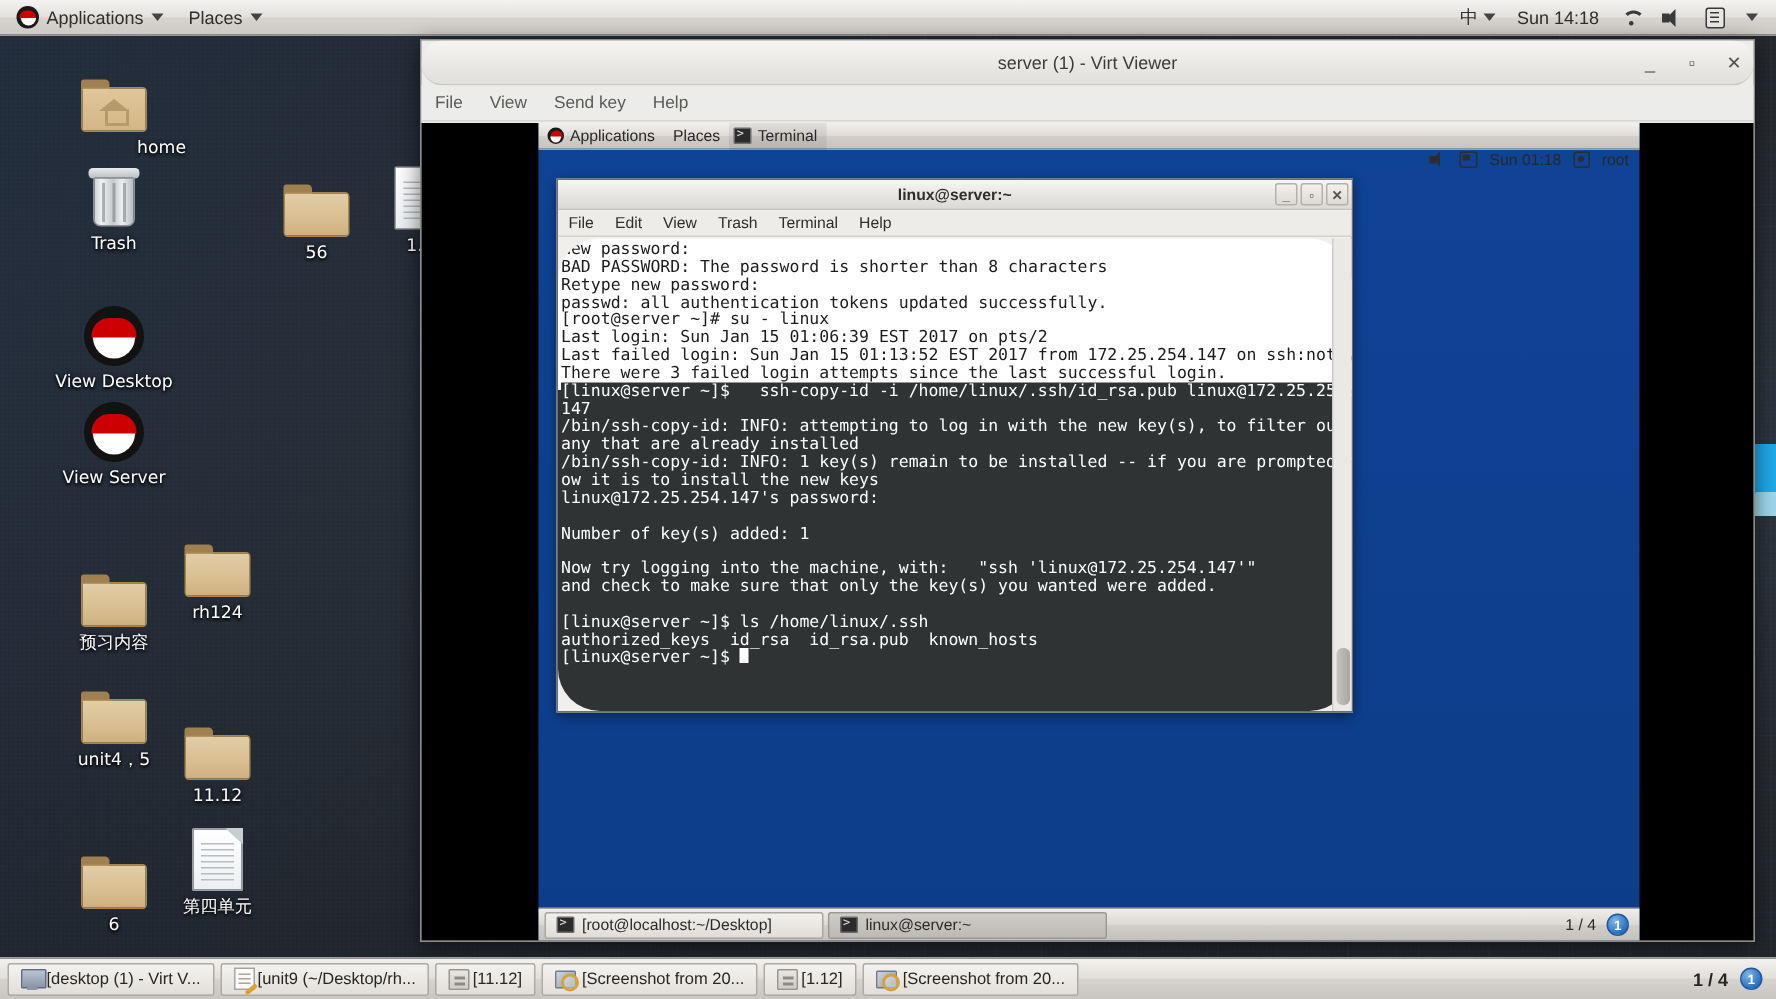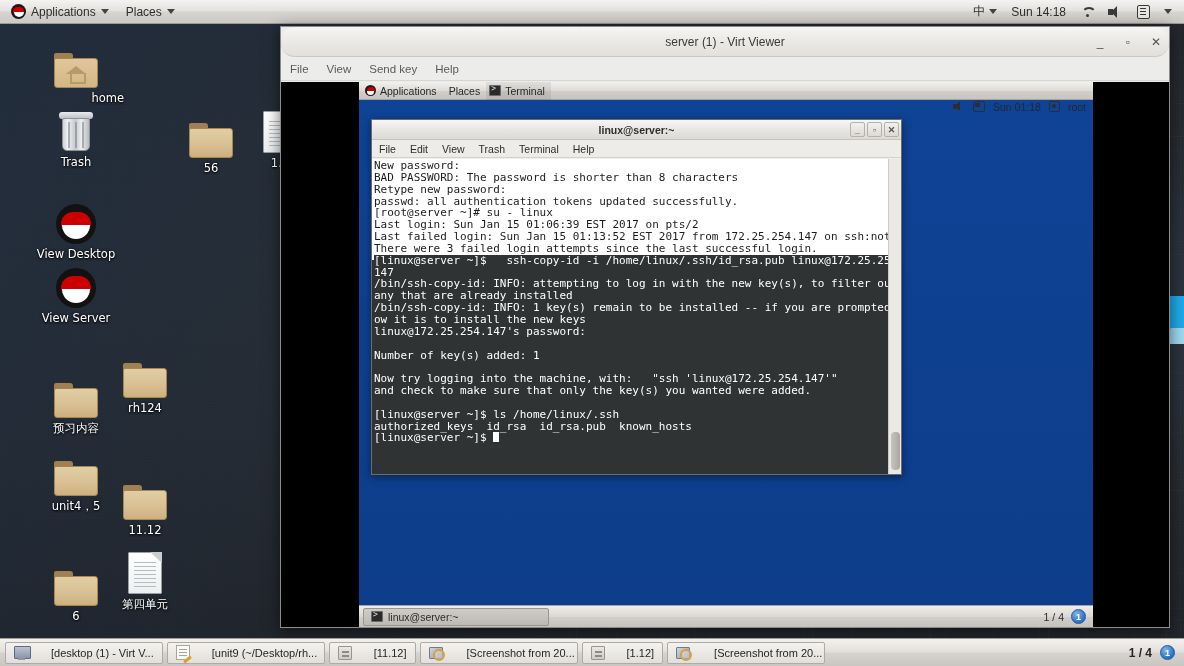--- a/index.html
+++ b/index.html
@@ -193,20 +193,21 @@
     background:#eeece9; border-bottom:1px solid #d5d2ce;
     font-family:"Liberation Sans",sans-serif;font-size:10.5px;color:#2e2e2e;
   }
   #term-menu div { padding:2px 7px; }
 
   #term-screen {
     position:absolute; left:0; top:39px; width:529px; height:315px;
     background:#ffffff; overflow:hidden;
     font-family:"DejaVu Sans Mono", monospace; font-size:11px; line-height:11.85px;
     white-space:pre;
+    border-radius:28px;
   }
   #term-lines { position:absolute; left:2px; top:1px; right:13px; }
   #term-lines .ln { color:#1c1c1c; height:11.85px; }
   #term-lines .ln.dark { color:#ffffff; background:#2f3334; }
   #term-screen .dark-bg {
     position:absolute; left:0; top:101px; width:529px; height:214px; background:#2f3334;
   }
   #term-scroll {
     position:absolute; right:0; top:39px; width:13px; height:315px;
     background:#ebe9e6; border-left:1px solid #cfccc8;
@@ -240,21 +241,21 @@
 
   
   #taskbar {
     position:absolute; left:0; bottom:0; width:1184px; height:28px;
     background:linear-gradient(to bottom,#f3f1ef 0%,#e2dfdb 48%,#d6d3ce 52%,#c9c6c1 100%);
     border-top:1px solid #a09e99;
     display:flex;align-items:center;gap:4px;padding:0 5px;
     font-family:"Liberation Sans",sans-serif;font-size:11px;color:#262626;
   }
   #taskbar .tb-task {
-    display:flex;align-items:center;gap:22px;height:22px;padding:0 8px;
+    display:flex;align-items:center;gap:2px;height:22px;padding:0 8px;
     border:1px solid #aeaba6;border-radius:2px;
     background:linear-gradient(to bottom,#f4f2ef,#e2dfda);
     white-space:nowrap;overflow:hidden;
     max-width:158px; min-width:60px;
   }
   #taskbar .tb-task.active { background:linear-gradient(to bottom,#d3d0cb,#c0bdb8); border-color:#95928c; font-weight:bold; }
   #taskbar .tb-right { margin-left:auto;display:flex;align-items:center;gap:8px;padding-right:4px;font-weight:bold;font-size:12px; }
 
   .ti-monitor { width:15px;height:14px;position:relative;flex:0 0 auto; }
   .ti-monitor::before{content:"";position:absolute;left:0;top:0;width:15px;height:11px;
@@ -497,20 +498,24 @@
         <div id="term-screen">
           <div class="dark-bg"></div>
           <div id="term-lines"><div class="ln">New password:</div><div class="ln">BAD PASSWORD: The password is shorter than 8 characters</div><div class="ln">Retype new password:</div><div class="ln">passwd: all authentication tokens updated successfully.</div><div class="ln">[root@server ~]# su - linux</div><div class="ln">Last login: Sun Jan 15 01:06:39 EST 2017 on pts/2</div><div class="ln">Last failed login: Sun Jan 15 01:13:52 EST 2017 from 172.25.254.147 on ssh:notty</div><div class="ln">There were 3 failed login attempts since the last successful login.</div><div class="ln dark">[linux@server ~]$   ssh-copy-id -i /home/linux/.ssh/id_rsa.pub linux@172.25.254.</div><div class="ln dark">147</div><div class="ln dark">/bin/ssh-copy-id: INFO: attempting to log in with the new key(s), to filter out</div><div class="ln dark">any that are already installed</div><div class="ln dark">/bin/ssh-copy-id: INFO: 1 key(s) remain to be installed -- if you are prompted n</div><div class="ln dark">ow it is to install the new keys</div><div class="ln dark">linux@172.25.254.147's password:</div><div class="ln dark"></div><div class="ln dark">Number of key(s) added: 1</div><div class="ln dark"></div><div class="ln dark">Now try logging into the machine, with:   "ssh 'linux@172.25.254.147'"</div><div class="ln dark">and check to make sure that only the key(s) you wanted were added.</div><div class="ln dark"></div><div class="ln dark">[linux@server ~]$ ls /home/linux/.ssh</div><div class="ln dark">authorized_keys  id_rsa  id_rsa.pub  known_hosts</div><div class="ln dark">[linux@server ~]$ <span class="cursor"></span></div></div>
         </div>
         <div id="term-scroll">
           <div class="thumb"></div>
         </div>
       </div>
 
       <div id="guest-bottom">
+        <div class="task">
+          <span class="term-mini"></span>
+          <span>[root@localhost:~/Desktop]</span>
+        </div>
         <div class="task active">
           <span class="term-mini"></span>
           <span>linux@server:~</span>
         </div>
         <div class="right">
           <span>1 / 4</span>
           <span class="wsnum">1</span>
         </div>
       </div>
 

